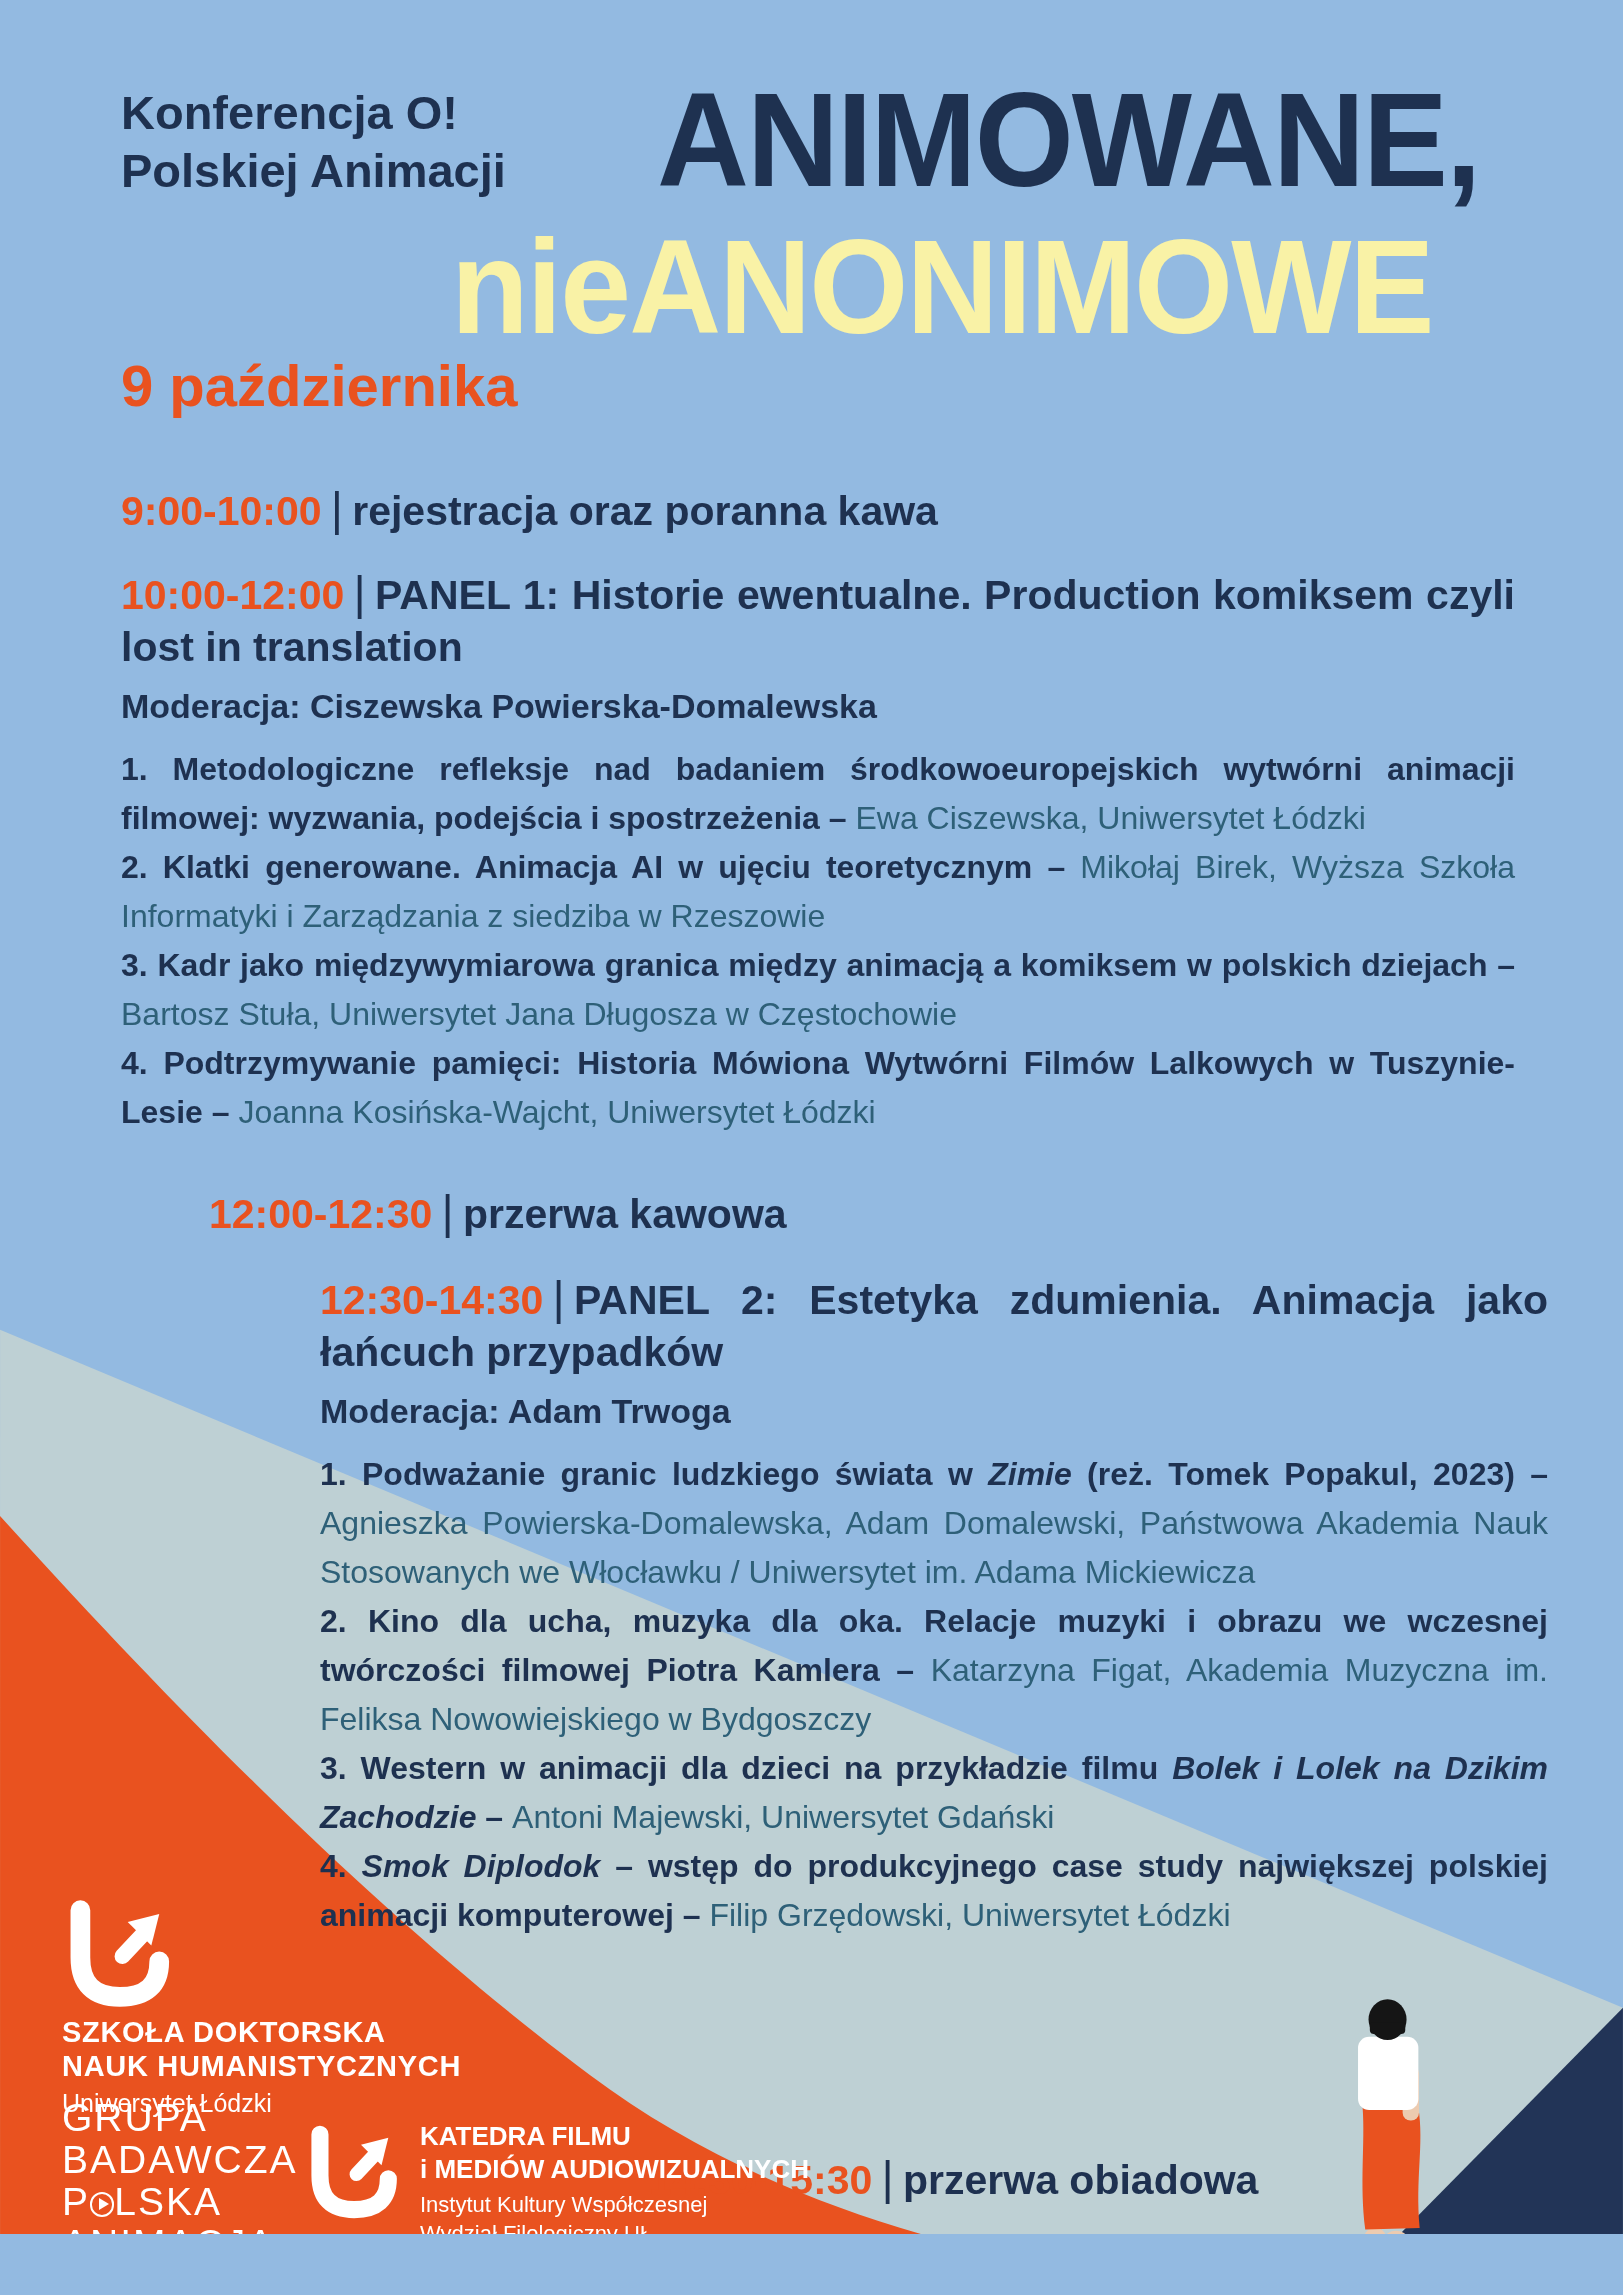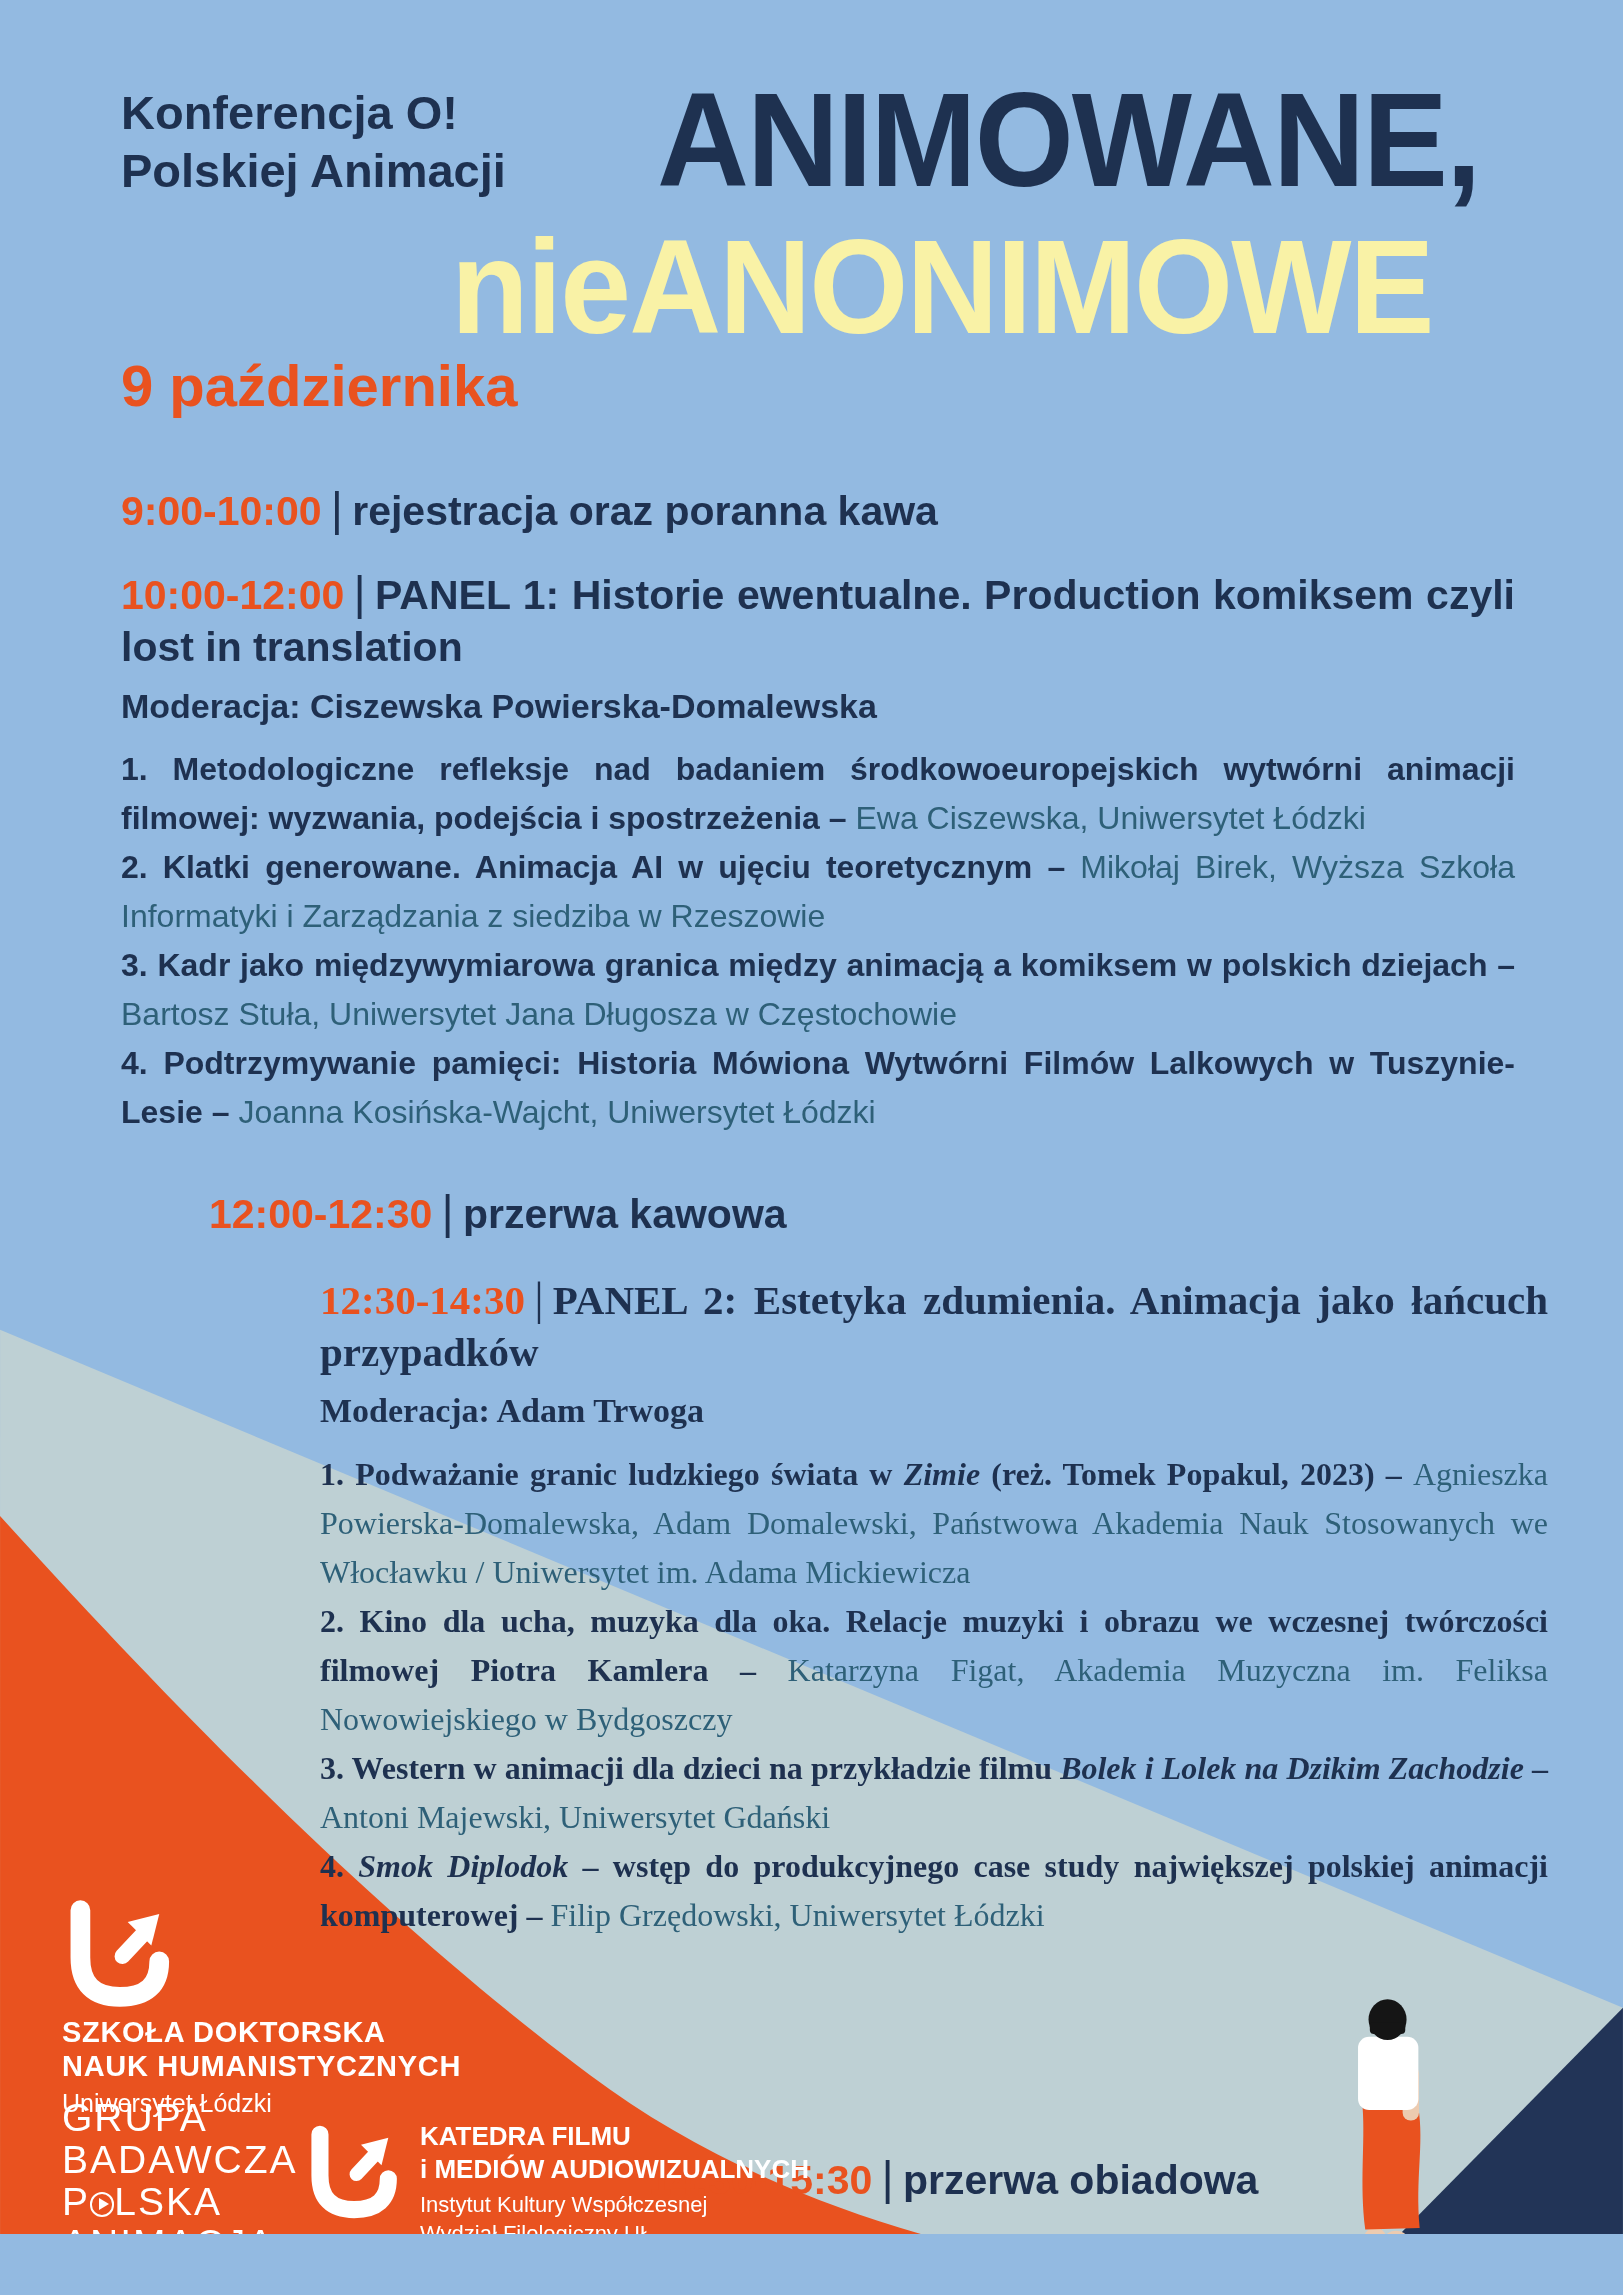--- a/index.html
+++ b/index.html
@@ -30,21 +30,21 @@
   .break-line{font-size:41px;line-height:49px;font-weight:bold;white-space:nowrap;}
   .reg{left:121px;top:456px;margin-top:28px;}
   .coffee{left:209px;top:1187px;}
   .lunch{left:649px;top:2153px;}
   .time{color:var(--orange);}
   .pipe{color:var(--navy);font-weight:400;font-size:115%;padding:0 9.2px;}
   .break-label{color:var(--navy);}
 
   .panel{position:absolute;z-index:2;}
   .panel1{left:121px;top:567px;width:1394px;}
-  .panel2{left:320px;top:1272px;width:1228px;font-family:Liberation Serif, serif;}
+  .panel2{left:320px;top:1272px;width:1228px;}
   .panel-header{font-size:41px;line-height:52px;font-weight:bold;text-align:justify;color:var(--navy);}
   .moderation{font-size:34px;line-height:42px;font-weight:bold;color:var(--navy);margin-top:11.8px;}
   .items{margin-top:18.4px;font-size:32px;line-height:49px;}
   .agenda-item{text-align:justify;}
   .seg-title{color:var(--navy);font-weight:bold;}
   .seg-title-italic{color:var(--navy);font-weight:bold;font-style:italic;}
   .seg-name{color:var(--teal);font-weight:normal;}
 
   .footer-block{position:absolute;z-index:3;color:#ffffff;}
   .logo1{left:62px;top:1897px;}

